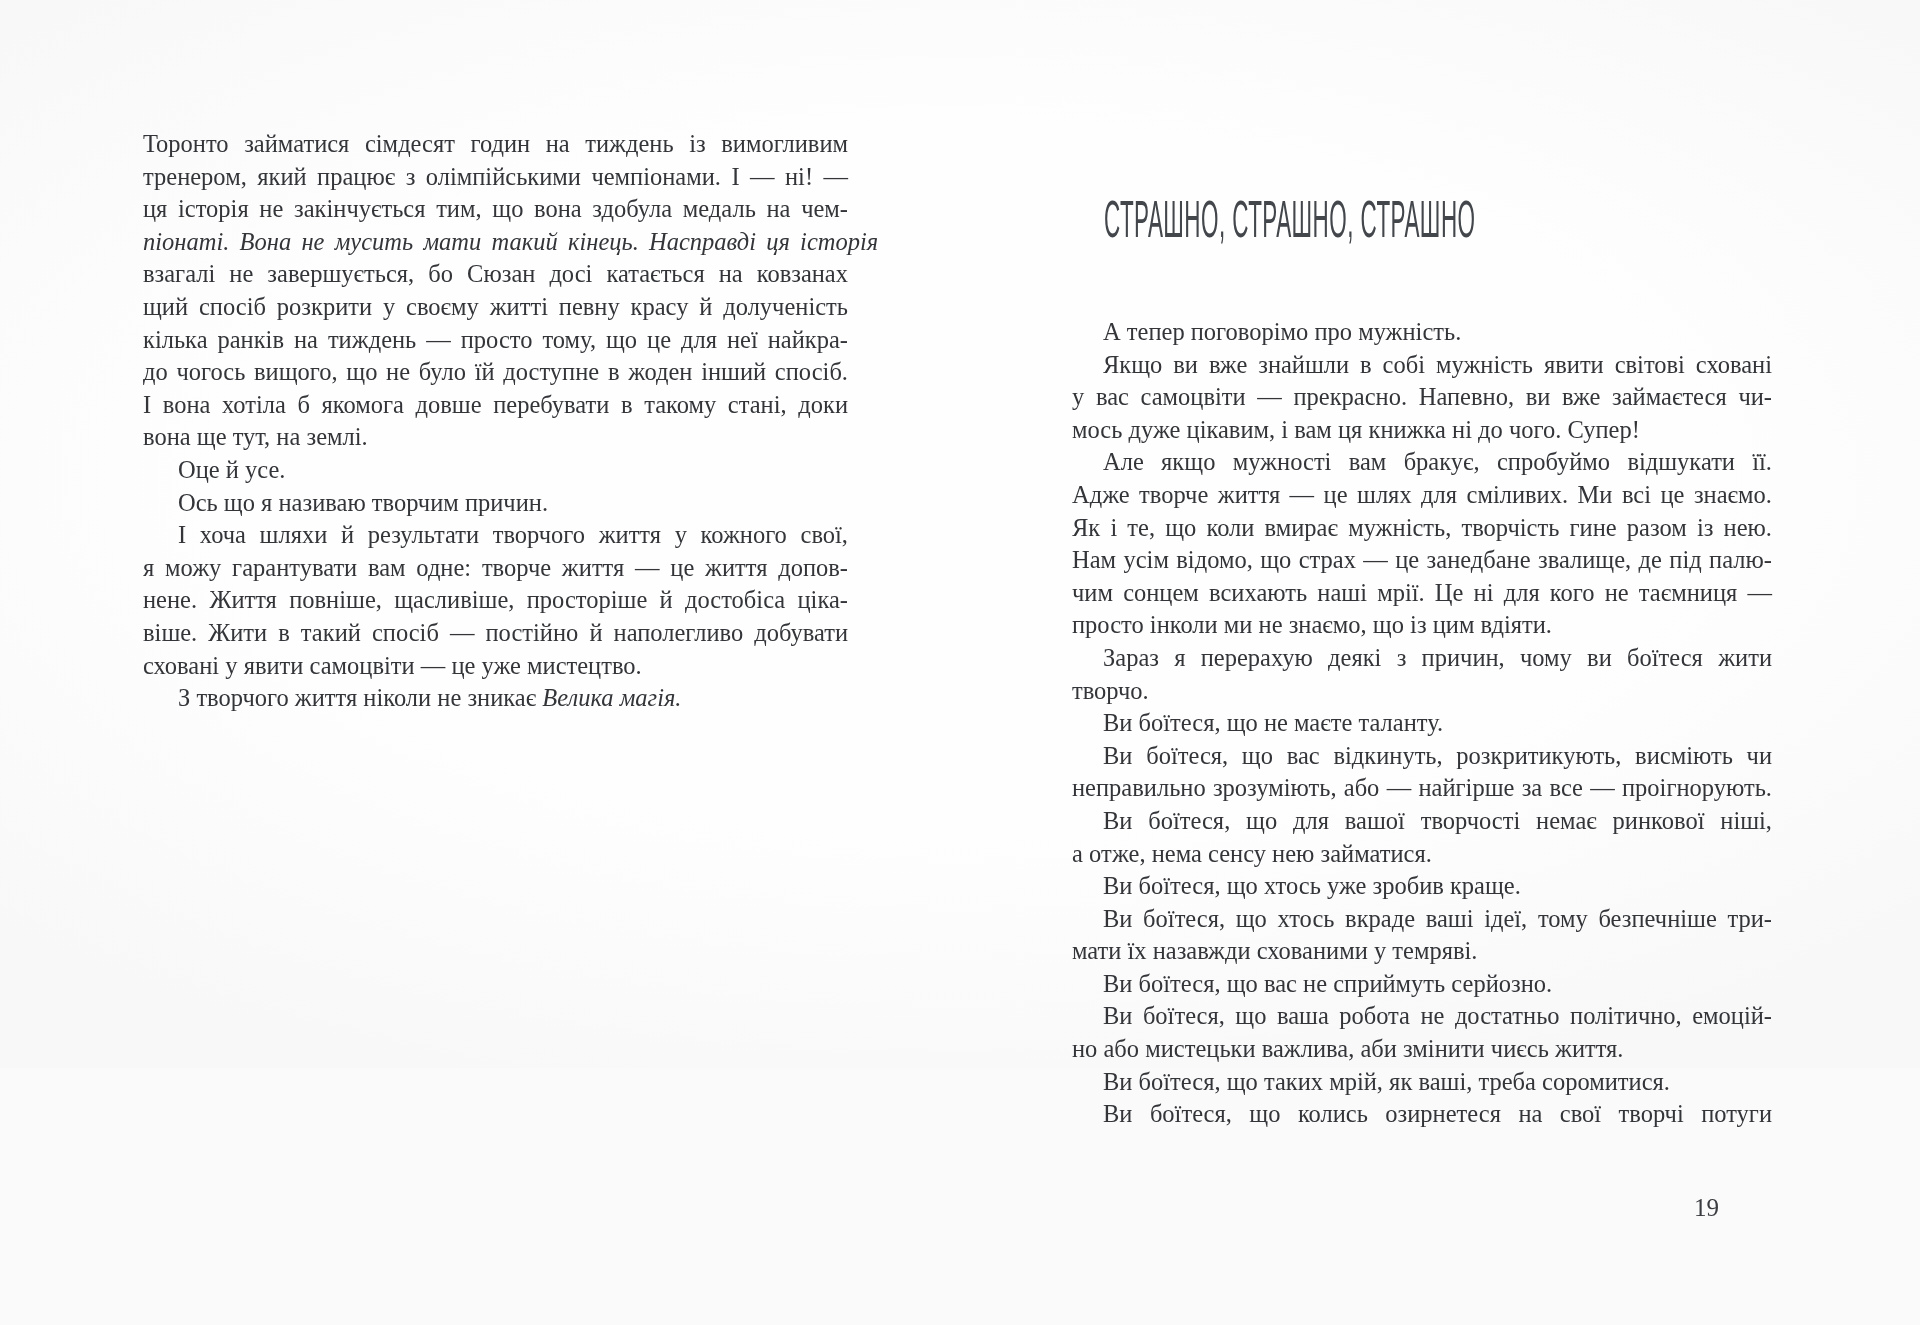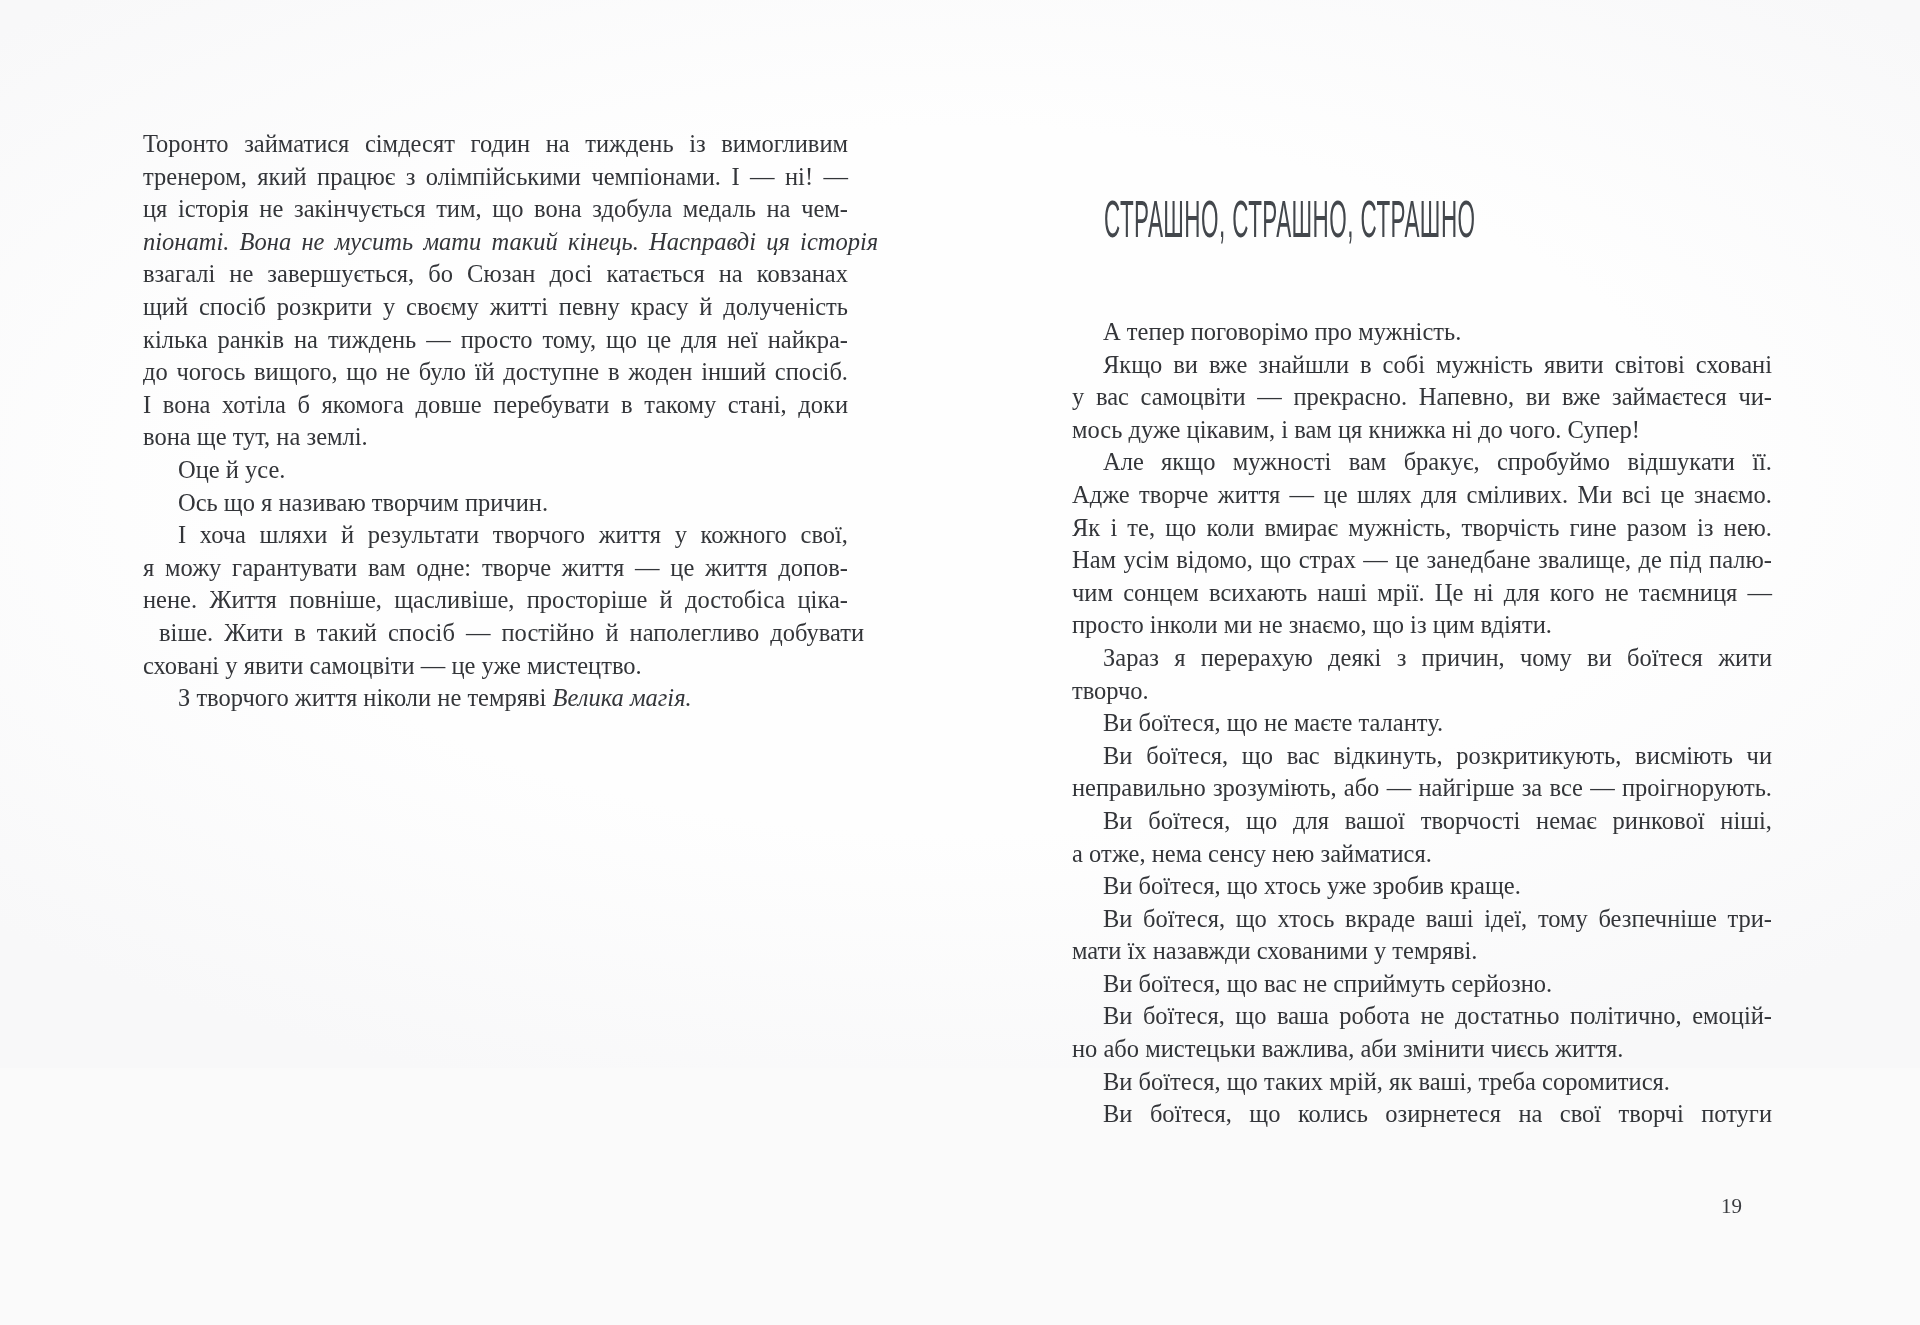--- a/index.html
+++ b/index.html
@@ -37,22 +37,22 @@
     line-height:1;
     letter-spacing:1px;
     color:#43474c;
     transform:scaleX(0.44);
     transform-origin:0 0;
     white-space:nowrap;
   }
   .folio{
     position:absolute;
     left:1694px; top:1194px; width:48px;
-    text-align:right;
-    font-size:21px;
+    text-align:left;
+    font-size:25px;
     color:#3a3c40;
     font-variant-numeric:oldstyle-nums;
   }
 </style>
 </head>
 <body>
 
 <div class="spread">
 
   <section>
@@ -81,25 +81,25 @@
         <div class="line indent end"><span class="fit"><span>Оце й усе.</span><i></i></span></div>
 
         <div class="line indent end"><span class="fit"><span>Ось що я називаю творчим причин.</span><i></i></span></div>
 
         <div class="line indent"><span class="fit" style="word-spacing: 7.53472px;"><span>І хоча шляхи й результати творчого життя у кожного свої,</span><i></i></span></div>
 
         <div class="line"><span class="fit" style="word-spacing: 4.63438px;"><span>я можу гарантувати вам одне: творче життя — це життя допов-</span><i></i></span></div>
 
         <div class="line"><span class="fit" style="word-spacing: 6.20312px;"><span>нене. Життя повніше, щасливіше, просторіше й достобіса ціка-</span><i></i></span></div>
 
-        <div class="line"><span class="fit" style="word-spacing: 4.92708px; margin-left: 16px;"><span>віше. Жити в такий спосіб — постійно й наполегливо добувати</span><i></i></span></div>
+        <div class="line"><span class="fit" style="word-spacing: 4.92708px;"><span>віше. Жити в такий спосіб — постійно й наполегливо добувати</span><i></i></span></div>
 
         <div class="line end"><span class="fit"><span>сховані у явити самоцвіти — це уже мистецтво.</span><i></i></span></div>
 
-        <div class="line indent end"><span class="fit"><span>З творчого життя ніколи не темряві </span><i>Велика магія.</i></span></div>
+        <div class="line indent end"><span class="fit"><span>З творчого життя ніколи не зникає </span><i>Велика магія.</i></span></div>
       </div>
   </section>
 
   <section>
     <h1 class="chapter-title">СТРАШНО, СТРАШНО, СТРАШНО</h1>
 
     <div class="text-col right">
 
         <div class="line indent end"><span class="fit"><span>А тепер поговорімо про мужність.</span><i></i></span></div>
 

